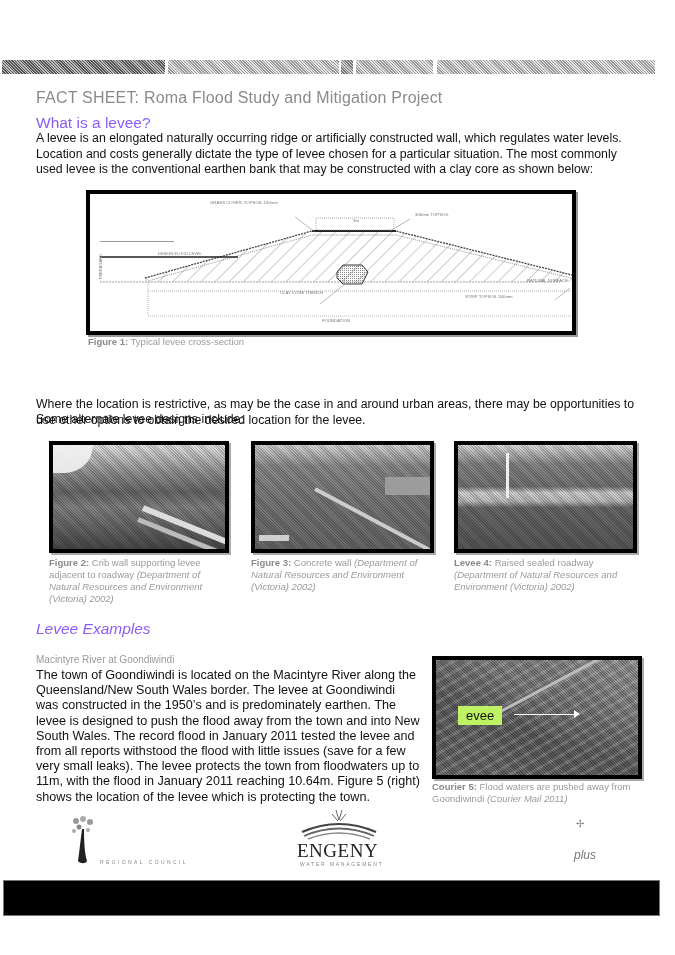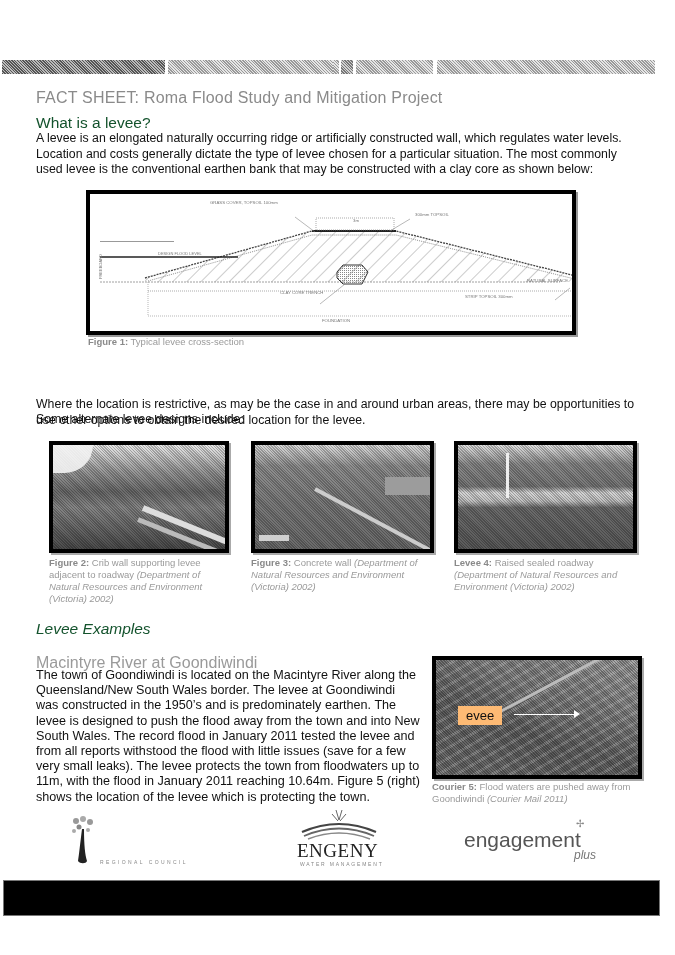--- a/index.html
+++ b/index.html
@@ -4,33 +4,33 @@
 <style>
   html, body { margin: 0; padding: 0; background: #ffffff; }
   body { width: 675px; height: 955px; position: relative; overflow: hidden; font-family: "Liberation Sans", sans-serif; color: #111; }
   .dither-dark { background-image: repeating-linear-gradient(45deg, #555 0 1px, #bbb 1px 2px); }
   .dither-light { background-image: repeating-linear-gradient(45deg, #999 0 1px, #e6e6e6 1px 2px); }
   .dither-mid { background-image: repeating-linear-gradient(45deg, #777 0 1px, #d0d0d0 1px 2px); }
 
   .topbar-seg { position: absolute; top: 60px; height: 14px; }
 
   .fact-title { position: absolute; left: 36px; top: 89px; font-size: 16px; color: #8a8a8a; letter-spacing: 0.2px; }
-  .h-section { position: absolute; left: 36px; font-size: 15.5px; color: #14532d; font-weight: normal; }
-  .h-sub { position: absolute; left: 36px; font-size: 16px; color: #9a9a9a; }
+  .h-section { position: absolute; left: 36px; font-size: 15.5px; color: #8b5cf6; font-weight: normal; }
+  .h-sub { position: absolute; left: 36px; font-size: 10px; color: #9a9a9a; }
   .body-text { position: absolute; left: 36px; font-size: 12.3px; line-height: 15.5px; color: #111; }
 
   .diagram { position: absolute; left: 86px; top: 190px; width: 482px; height: 137px; border: 4px solid #000; box-shadow: 2px 2px 0 #999; background: #fff; }
   .fig-caption { position: absolute; font-size: 9.5px; line-height: 12px; color: #9a9a9a; }
   .fig-caption b { color: #8a8a8a; font-weight: bold; }
   .fig-caption i { font-style: italic; text-align: center; }
 
   .photo { position: absolute; border: 4px solid #000; box-shadow: 2px 2px 0 #aaa; overflow: hidden; }
   .photo .scene { position: absolute; inset: 0; }
 
-  .levee-label { position: absolute; background: #fdba74; color: #111; font-size: 13px; padding: 2px 8px; }
+  .levee-label { position: absolute; background: #bef264; color: #111; font-size: 13px; padding: 2px 8px; }
 
   .logo { position: absolute; }
   .footer-bar { position: absolute; left: 3px; top: 880px; width: 655px; height: 34px; background: #000; border: 1px solid #777; }
 </style>
 </head>
 <body>
 
 <div>
   <div class="topbar-seg dither-dark" style="left:2px;width:163px;"></div>
   <div class="topbar-seg dither-light" style="left:168px;width:165px;"></div>
@@ -178,18 +178,17 @@
     <path d="M42 2 L45 12 L48 2 M38 6 L44 13 M52 6 L46 13" stroke="#666" stroke-width="1" fill="none"></path>
     <path d="M8 24 Q45 8 82 24" stroke="#444" stroke-width="2.2" fill="none"></path>
     <path d="M10 28 Q45 13 80 28" stroke="#666" stroke-width="1.8" fill="none"></path>
     <path d="M14 31 Q45 19 76 31" stroke="#888" stroke-width="1.4" fill="none"></path>
   </svg>
   <div style="position:absolute;left:3px;top:32px;font-family:'Liberation Serif', serif;font-size:19px;color:#222;letter-spacing:0.5px;">ENGENY</div>
   <div style="position:absolute;left:6px;top:53px;font-size:5px;color:#888;letter-spacing:1.8px;">WATER MANAGEMENT</div>
 </div>
 
 <div class="logo" style="left:464px;top:818px;width:150px;height:50px;">
-  <div style="position:absolute;left:0;top:10px;font-size:21px;color:#555;">engagement</div>
   <div style="position:absolute;left:110px;top:30px;font-size:12px;font-style:italic;color:#777;">plus</div>
   <div style="position:absolute;left:112px;top:0px;font-size:10px;color:#888;">✢</div>
 </div>
 
 <div class="footer-bar"></div>
 
 </body></html>

